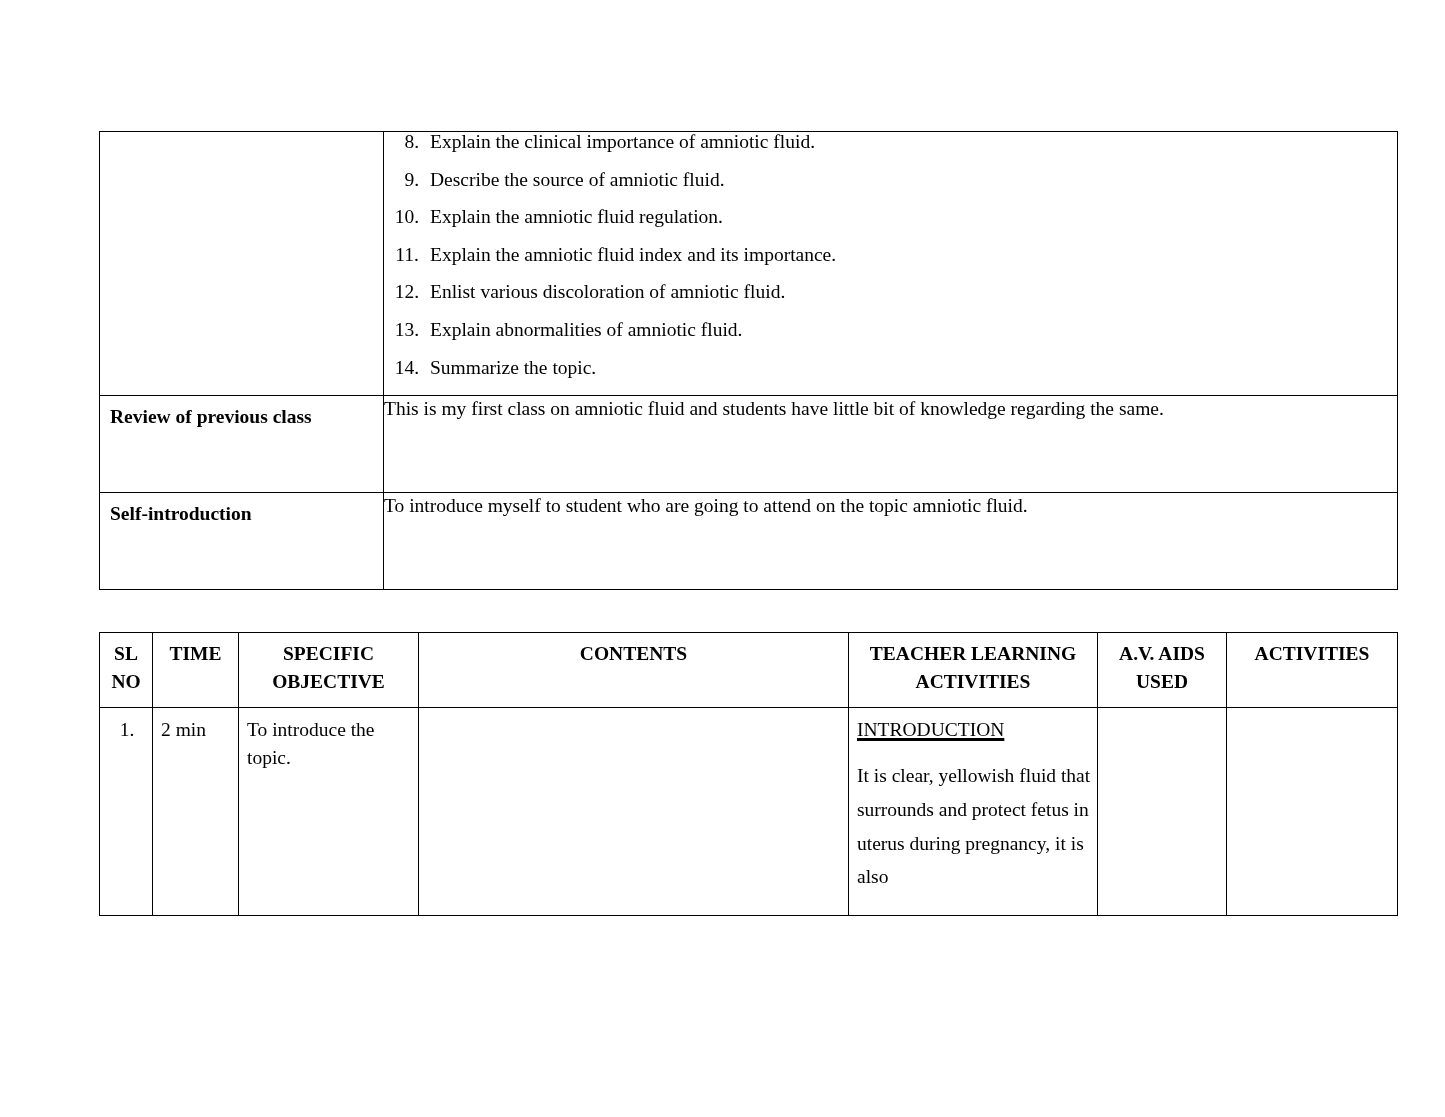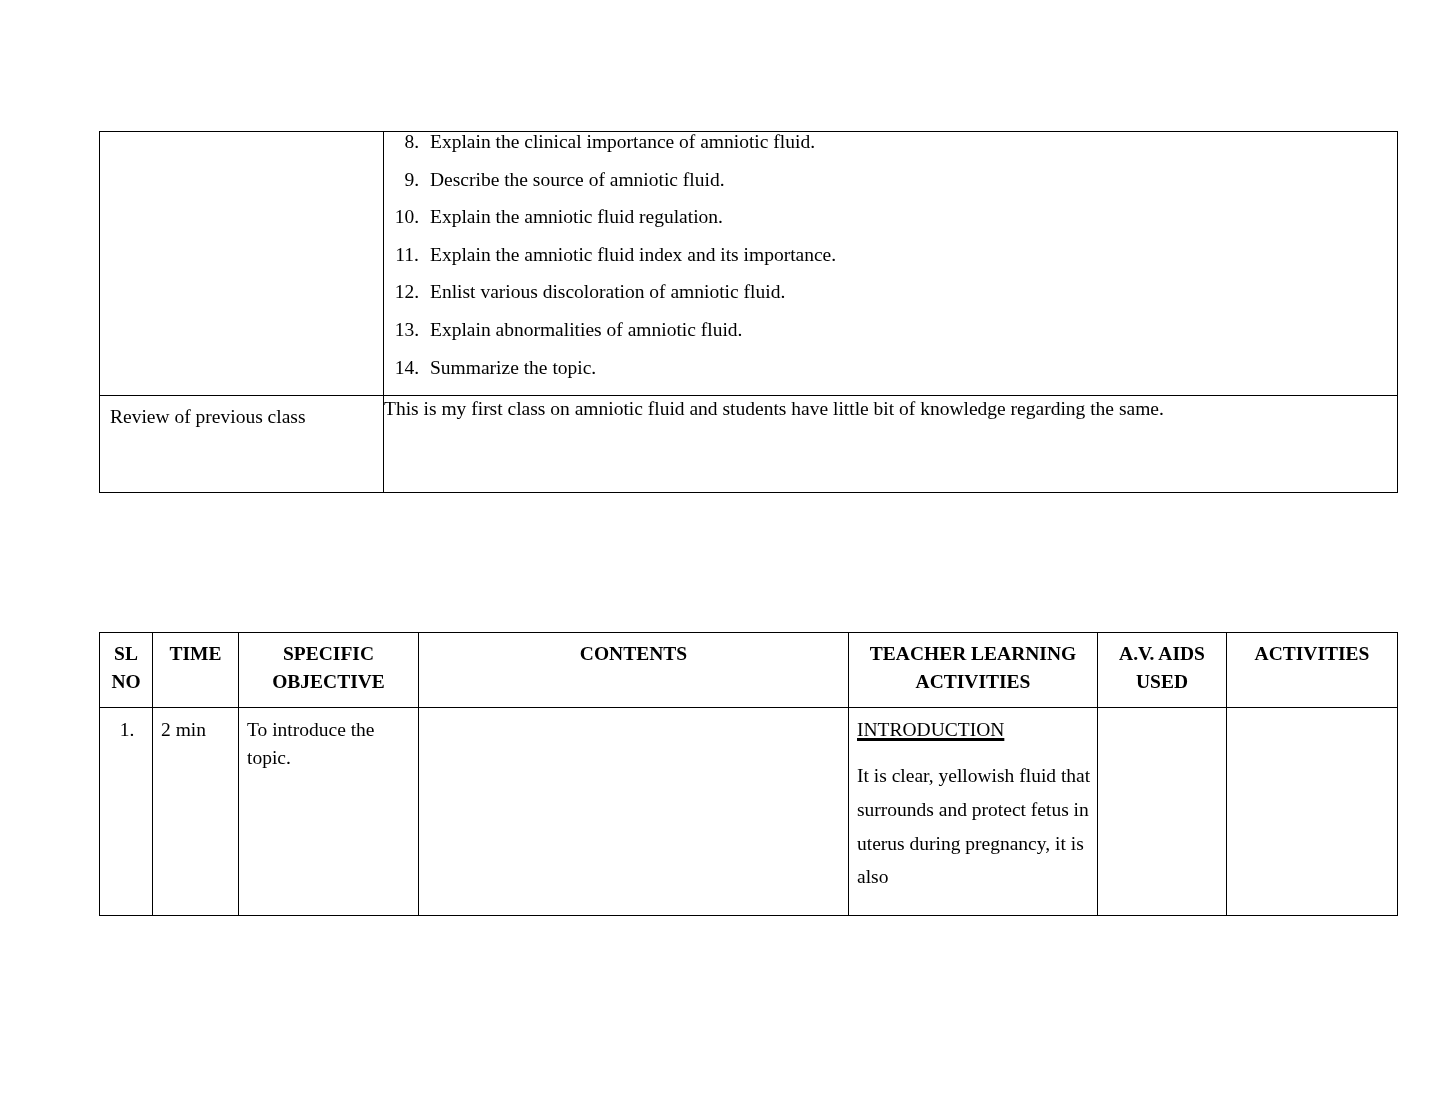--- a/index.html
+++ b/index.html
@@ -36,21 +36,21 @@
   }
   .table-one td {
     border: 1.5px solid #000000;
     vertical-align: top;
     padding: 0;
   }
   .t1-label-col { width: 284px; }
   .t1-body-col  { width: 1014px; }
 
   .label-cell {
-    font-weight: normal;
+    font-weight: bold;
     font-size: 19.5px;
     padding: 9px 0 0 10px;
     line-height: 1.25;
   }
 
   .objectives-cell {
     padding: 6px 0 10px 0;
     height: 262px;
   }
   .obj-list {
@@ -181,20 +181,26 @@
         </td>
       </tr>
 
       <tr>
         <td>
           <div class="label-cell">Review of previous class</div>
         </td>
         <td class="para-cell">This is my first class on amniotic fluid and students have little bit of knowledge regarding the same.</td>
       </tr>
 
+      <tr>
+        <td>
+          <div class="label-cell">Self-introduction</div>
+        </td>
+        <td class="para-cell">To introduce myself to student who are going to attend on the topic amniotic fluid.</td>
+      </tr>
     </tbody>
   </table>
 
   <table class="table-two">
     <colgroup>
       <col class="col-sl">
       <col class="col-time">
       <col class="col-obj">
       <col class="col-cont">
       <col class="col-tla">

